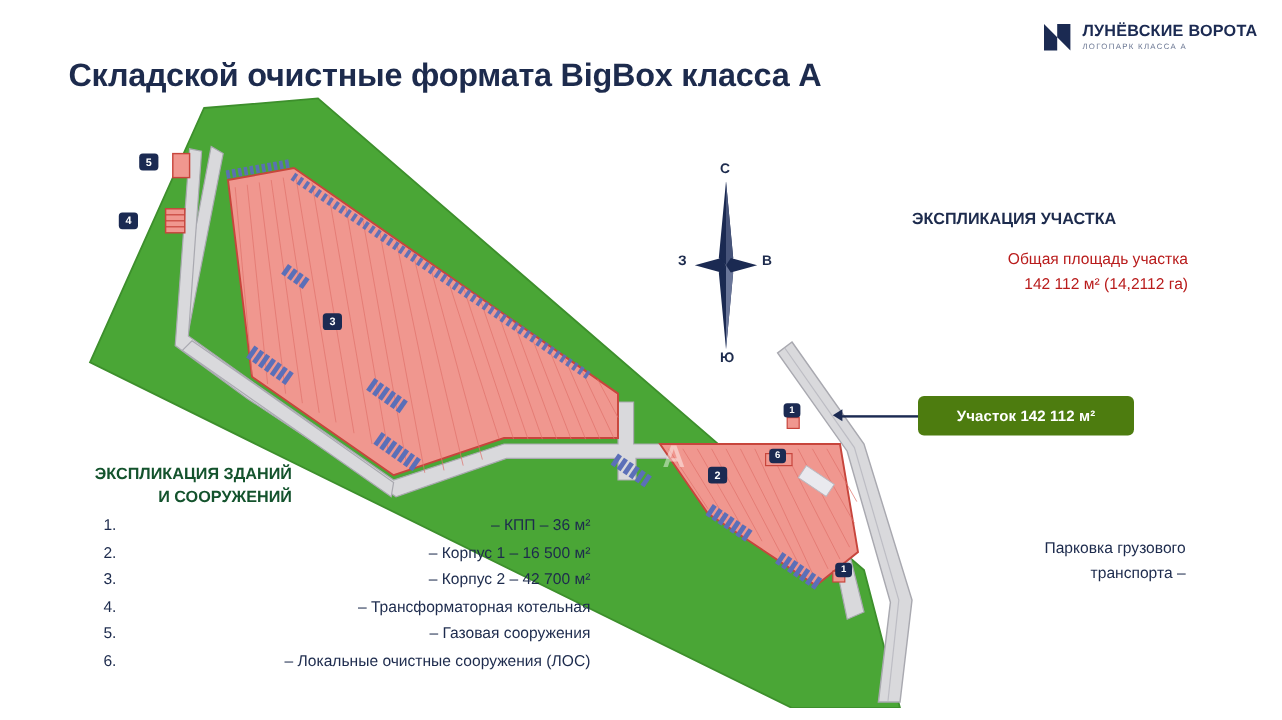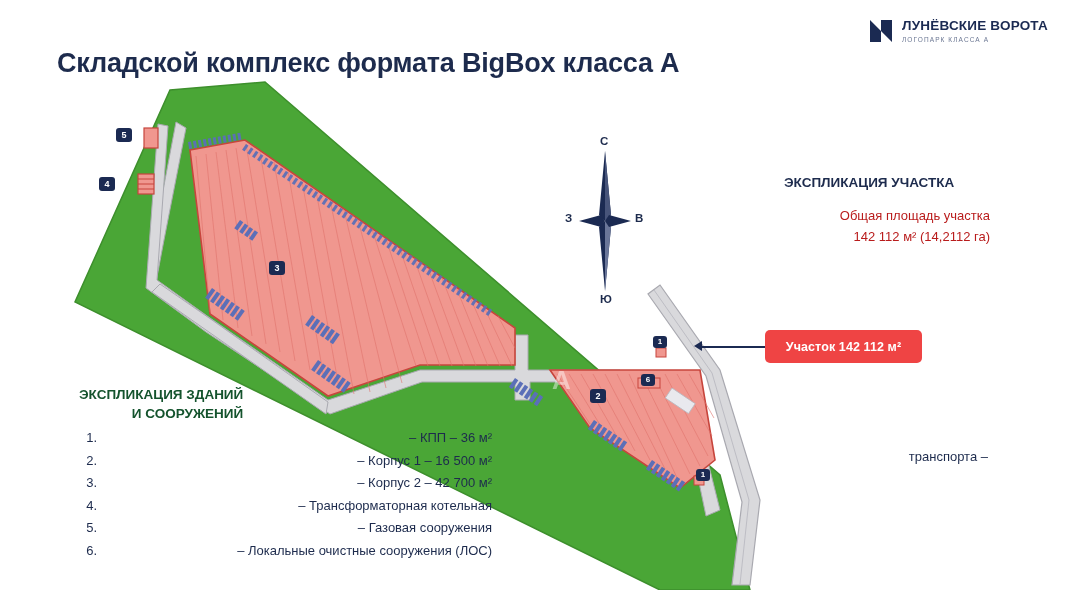--- a/index.html
+++ b/index.html
@@ -70,21 +70,20 @@
 
   
   .explication-site-title {
     position: absolute;
     left: 760px;
     top: 175px;
     font-size: 13.5px;
     font-weight: bold;
     color: #1d2b4d;
     white-space: nowrap;
-    margin-left: 24px;
   }
   .explication-site-body {
     position: absolute;
     left: 760px;
     top: 205px;
     font-size: 13px;
     line-height: 21px;
     color: #b91c1c;
     width: 230px;
   }
@@ -97,23 +96,23 @@
     line-height: 21px;
     color: #1d2b4d;
     width: 230px;
   }
 
   
   .callout {
     position: absolute;
     left: 765px;
     top: 330px;
-    width: 157px;
+    width: 180px;
     height: 33px;
-    background: #ef4444;
+    background: #4d7c0f;
     border-radius: 5px;
     color: #ffffff;
     font-size: 12.5px;
     font-weight: bold;
     display: flex;
     align-items: center;
     justify-content: center;
     letter-spacing: 0.1px;
   }
   .callout-line {
@@ -237,21 +236,21 @@
   <div class="logo">
     <div class="logo-mark">
       <svg width="28" height="26" viewBox="0 0 28 26">
         <path d="M2 2 L2 24 L13 24 L13 13 L24 24 L24 2 L13 2 L13 13 Z" fill="#1b2a52"></path>
       </svg>
     </div>
     <div class="logo-text">ЛУНЁВСКИЕ ВОРОТА</div>
     <div class="logo-sub">ЛОГОПАРК КЛАССА А</div>
   </div>
 
-  <div class="title">Складской комплекс формата BigBox класса А</div>
+  <div class="title">Складской очистные формата BigBox класса А</div>
 
   <div class="map">
     <svg width="720" height="520" viewBox="0 0 720 520">
 
       <polygon points="110,20 205,12 660,405 690,520 600,520 15,232" fill="#4aa636" stroke="#3d8f2c" stroke-width="1.5"></polygon>
 
       <path d="M600,215 L660,300 L700,430 L690,515 L672,515 L682,432 L646,306 L588,224 Z" fill="#d9d9dc" stroke="#a9a9b0" stroke-width="1.2"></path>
       <path d="M594,220 L652,303 L689,430 L680,514" fill="none" stroke="#bdbdc4" stroke-width="1"></path>
 
       <path d="M116,52 L94,168 L88,208 L96,212 L104,170 L126,58 Z" fill="#d9d9dc" stroke="#a9a9b0" stroke-width="1"></path>
@@ -517,16 +516,17 @@
       <span class="legend-num">5.</span>
       <span class="legend-label">– Газовая сооружения</span>
     </div>
     <div class="legend-row">
       <span class="legend-num">6.</span>
       <span class="legend-label">– Локальные очистные сооружения (ЛОС)</span>
     </div>
   </div>
 
   <div class="parking-block">
+    <div>Парковка грузового</div>
     <div>транспорта –</div>
   </div>
 
 </div>
 
 </body></html>

